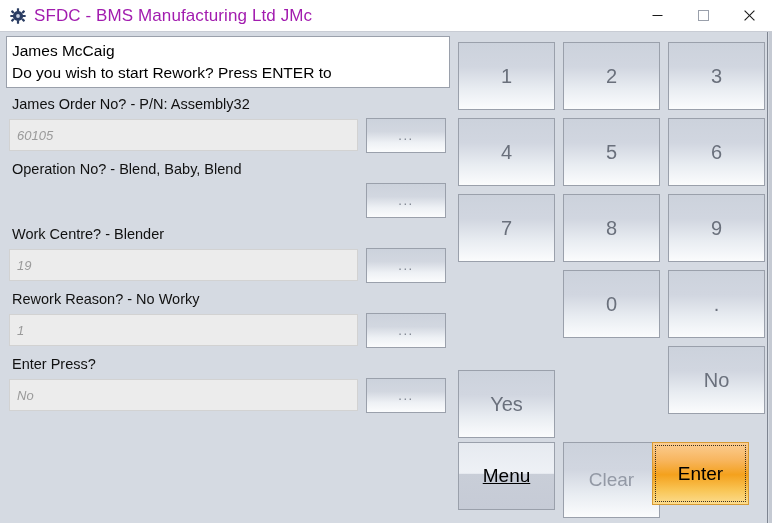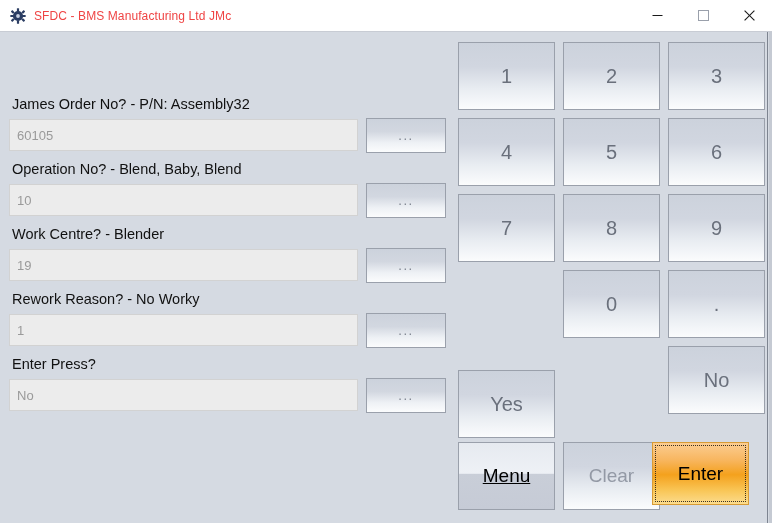--- a/index.html
+++ b/index.html
@@ -35,22 +35,22 @@
     display: flex;
     align-items: center;
   }
   .title-icon {
     width: 16px; height: 16px;
     margin-left: 10px; margin-right: 8px;
     flex: 0 0 auto;
     position: relative;
   }
   .title-text {
-    font-size: 12px;
-    color: #ef4444;
+    font-size: 17px;
+    color: #a21caf;
     white-space: nowrap;
     letter-spacing: 0.1px;
   }
   .win-controls {
     position: absolute;
     right: 0; top: 0;
     height: 31px;
     display: flex;
   }
   .win-btn {
@@ -117,20 +117,21 @@
     left: 0; top: 0;
     width: 349px; height: 32px;
     background: #ececec;
     border: 1px solid #d2d2d2;
     box-sizing: border-box;
     font-family: "Liberation Sans", sans-serif;
     font-size: 13px;
     color: #6d28d9;
     padding: 0 7px;
     outline: none;
+    font-style: italic;
   }
   .field-input::placeholder { color: #9a9a9a; opacity: 1; }
   .dots-btn {
     position: absolute;
     right: 0; top: -1px;
     width: 80px; height: 35px;
     border: 1px solid #9aa0ab;
     box-sizing: border-box;
     background: linear-gradient(to bottom, #ccd2dc 0%, #d2d7e0 38%, #eef1f5 72%, #fbfcfd 100%);
     font-family: "Liberation Sans", sans-serif;
@@ -245,35 +246,38 @@
         <svg width="11" height="11" viewBox="0 0 11 11">
             <line x1="0.6" y1="0.6" x2="10.4" y2="10.4" stroke="#1a1a1a" stroke-width="1.1"></line>
             <line x1="10.4" y1="0.6" x2="0.6" y2="10.4" stroke="#1a1a1a" stroke-width="1.1"></line>
           </svg>
       </button>
     </div>
   </div>
 
   <div class="left-panel">
 
+    <div class="msgbox">
+      <div class="line">James McCaig</div>
+      <div class="line">Do you wish to start Rework? Press ENTER to</div>
+    </div>
 
     <div class="fields">
 
       <div class="field-block">
         <div class="field-label">James Order No? - P/N: Assembly32</div>
         <div class="field-row">
           <input class="field-input" type="text" value="" placeholder="60105" style="">
           <button class="dots-btn">...</button>
         </div>
       </div>
 
       <div class="field-block">
         <div class="field-label">Operation No? - Blend, Baby, Blend</div>
         <div class="field-row">
-          <input class="field-input" type="text" value="" placeholder="10" style="">
           <button class="dots-btn">...</button>
         </div>
       </div>
 
       <div class="field-block">
         <div class="field-label">Work Centre? - Blender</div>
         <div class="field-row">
           <input class="field-input" type="text" value="" placeholder="19" style="">
           <button class="dots-btn">...</button>
         </div>
@@ -312,21 +316,21 @@
     <button class="key num" style="left:111px;top:162px; width:97px; height:68px;">8</button>
     <button class="key num" style="left:216px;top:162px; width:97px; height:68px;">9</button>
 
     <button class="key num" style="left:111px;top:238px; width:97px; height:68px;">0</button>
     <button class="key num" style="left:216px;top:238px; width:97px; height:68px;">.</button>
 
     <button class="key" style="left:6px;  top:314px; width:97px; height:68px;margin-top:24px;">Yes</button>
     <button class="key" style="left:216px;top:314px; width:97px; height:68px;">No</button>
 
     <button class="key menu" style="left:6px;  top:410px; width:97px; height:68px;text-decoration:underline;">Menu</button>
-    <button class="key clear" style="left:111px;top:410px; width:97px; height:68px;">Clear</button>
+    <button class="key clear" style="left:111px;top:410px; width:97px; height:76px;">Clear</button>
     <button class="key enter" style="left:200px;top:410px; width:97px; height:63px;">
       <span class="focus-ring"></span>
       <span class="enter-label">Enter</span>
     </button>
 
   </div>
 
   <div class="scroll-strip">
     <div class="thumb"></div>
   </div>

